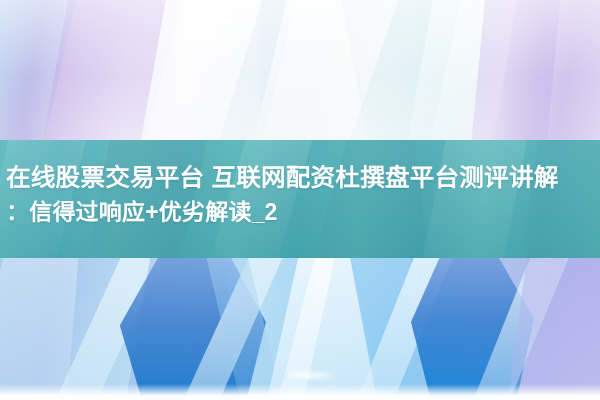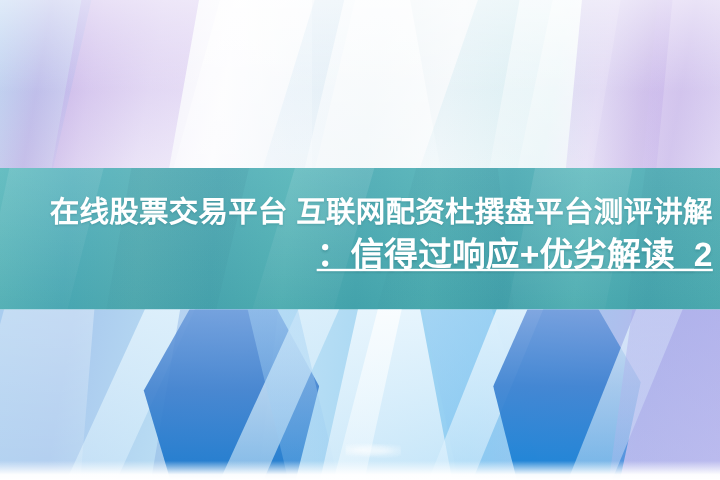--- a/index.html
+++ b/index.html
@@ -87,37 +87,37 @@
     position:absolute;left:0;right:0;bottom:0;height:16px;
     background:linear-gradient(180deg,rgba(255,255,255,0) 0%,rgba(255,255,255,.97) 72%,#fff 100%);
   }
 
   
   .facet{position:absolute;top:-12%;height:124%;}
 
   
   .title-wrap{
     position:absolute;left:0;top:160px;width:600px;
-    text-align:right;
+    text-align:left;
     z-index:6;
     padding:0 6px;
     box-sizing:border-box;
   }
   .title-line{
     display:block;
     color:#ffffff;
     font-weight:700;
     font-size:25px;
     line-height:35px;
     letter-spacing:.2px;
     white-space:nowrap;
     text-shadow:0 1px 2px rgba(0,70,80,.20);
   }
   .title-line.l1{font-size:24.6px;}
-  .title-line.l2{font-size:28px;text-decoration:underline;}
+  .title-line.l2{font-size:23px;}
 
   
   .wm{
     position:absolute;left:288px;top:368px;width:46px;height:14px;z-index:5;
     background:radial-gradient(ellipse at 30% 50%,rgba(255,255,255,.85) 0%,rgba(255,255,255,0) 62%),
                radial-gradient(ellipse at 65% 55%,rgba(255,255,255,.70) 0%,rgba(255,255,255,0) 60%);
     opacity:.75;
   }
 </style>
 </head>

